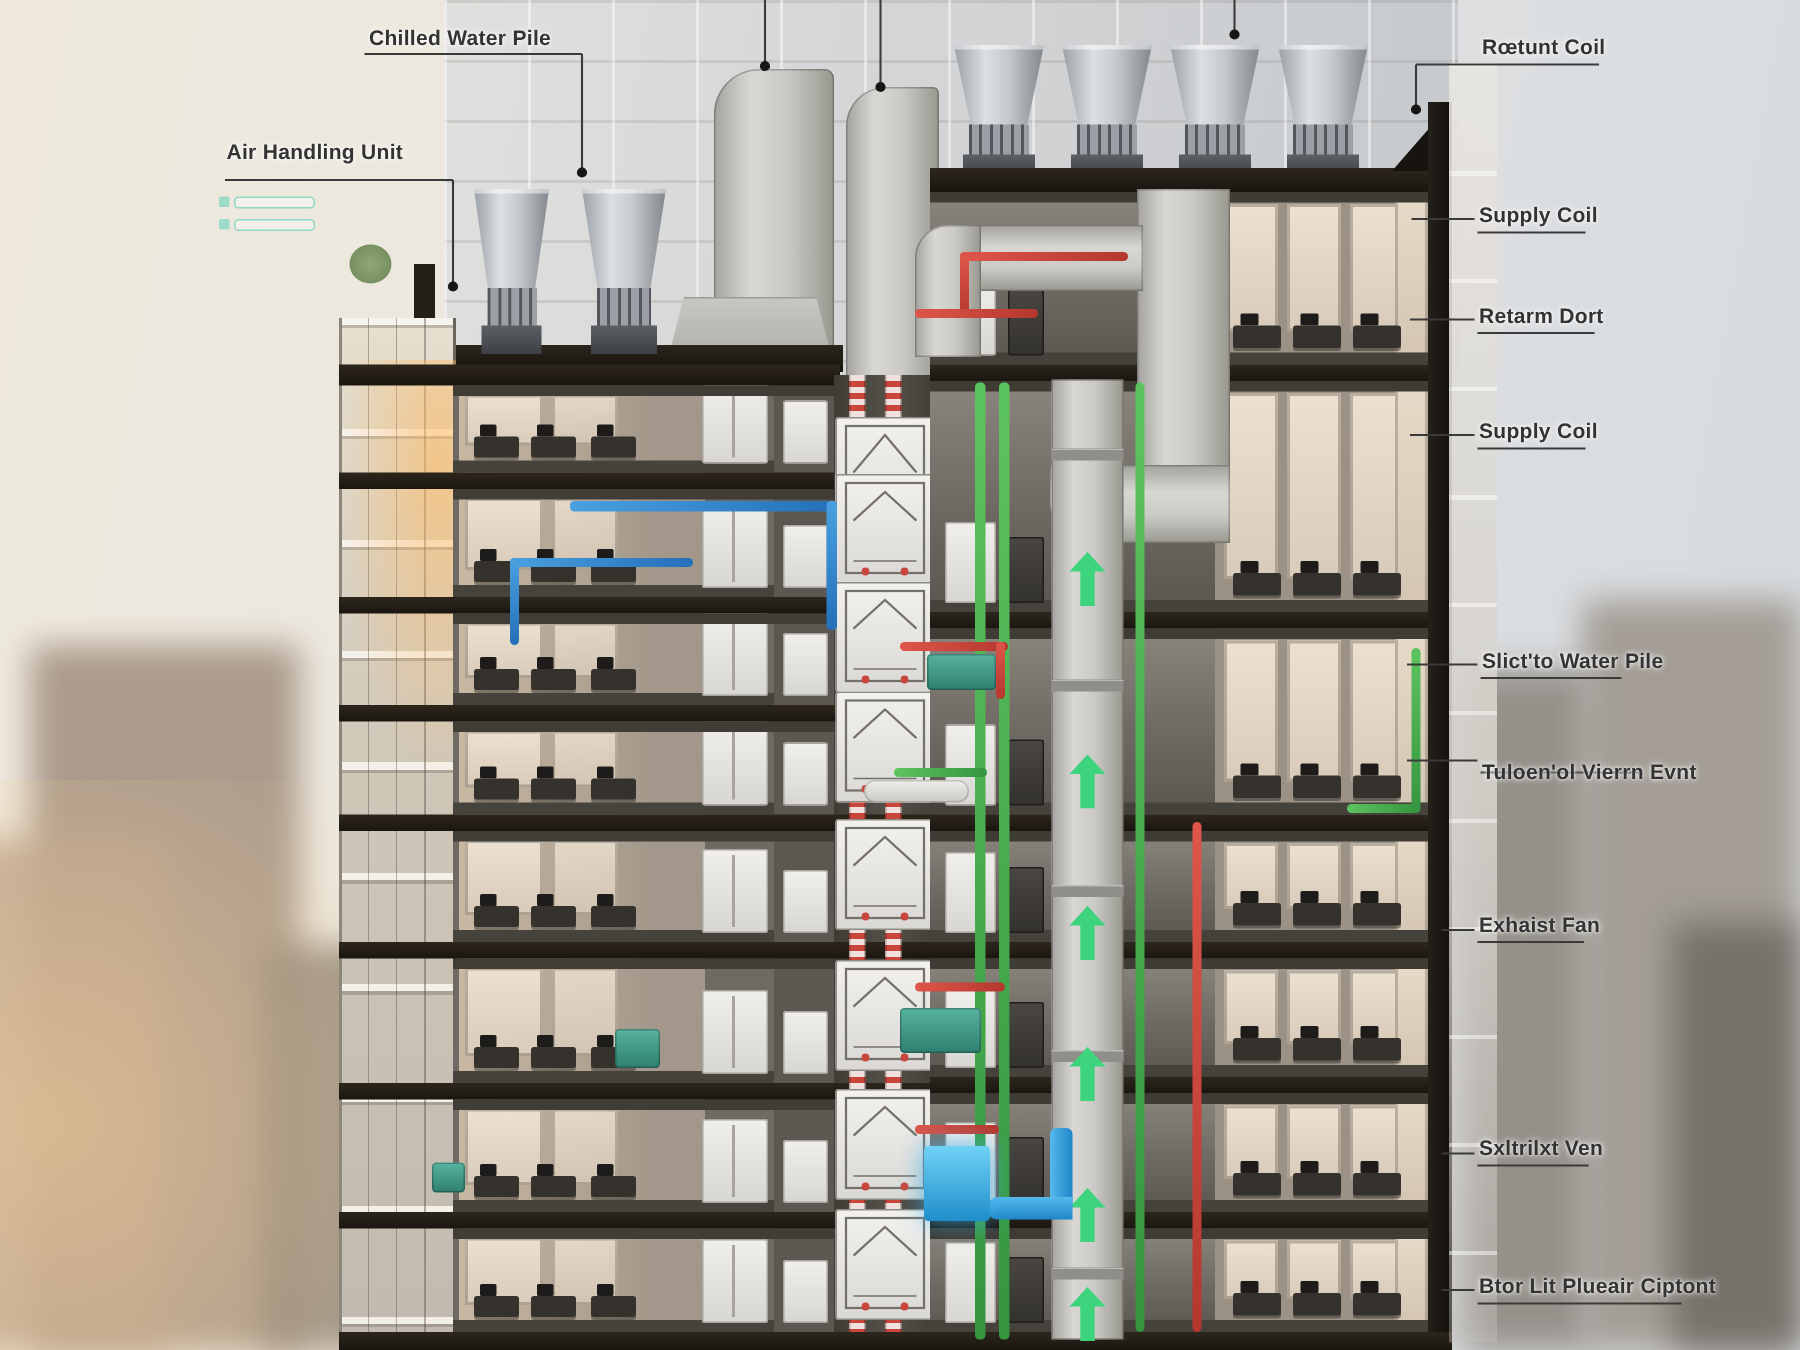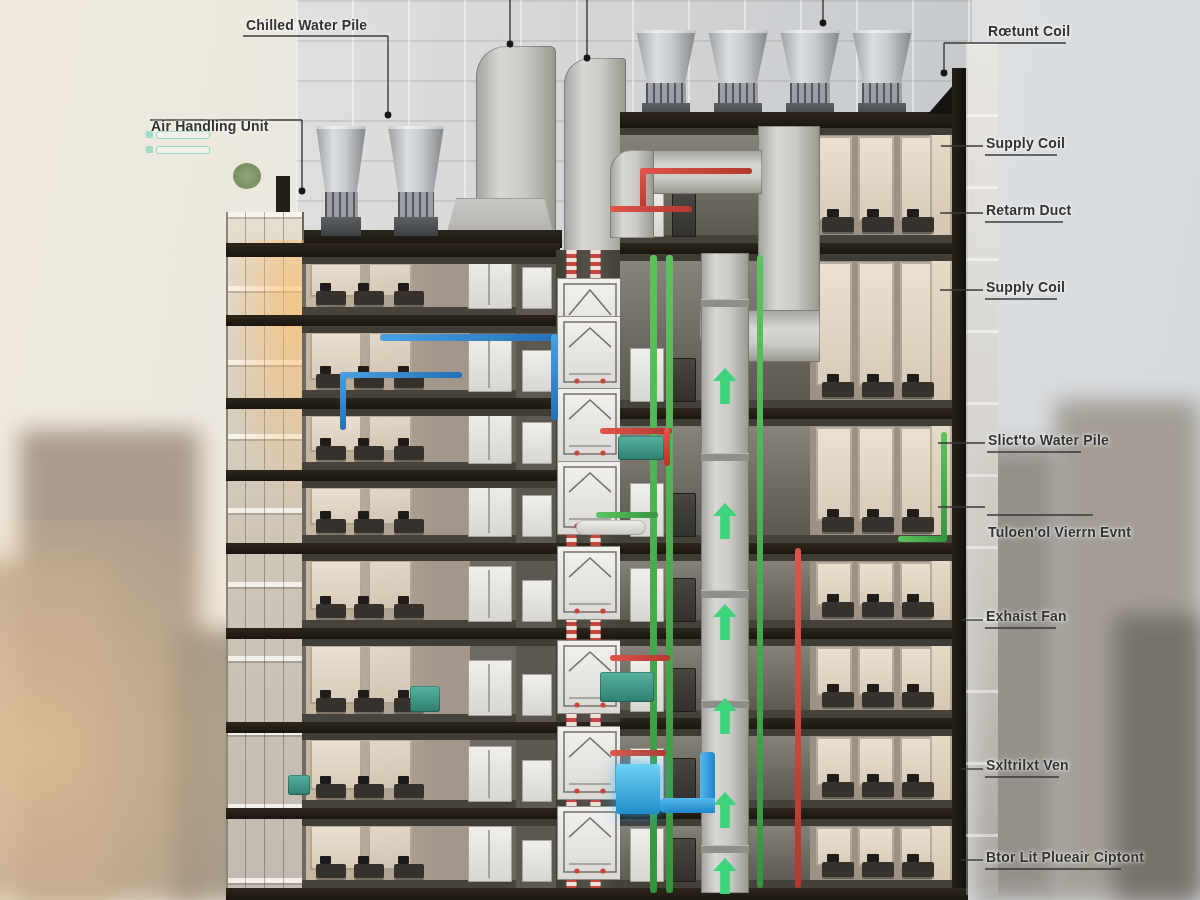--- a/index.html
+++ b/index.html
@@ -537,23 +537,23 @@
       <line x1="987" y1="515" x2="1093" y2="515" stroke="#3a3a3a" stroke-width="1.4"></line>
       <line x1="938" y1="507" x2="985" y2="507" stroke="#3a3a3a" stroke-width="1.4"></line>
       <line x1="985" y1="628" x2="1056" y2="628" stroke="#3a3a3a" stroke-width="1.4"></line>
       <line x1="961" y1="620" x2="983" y2="620" stroke="#3a3a3a" stroke-width="1.4"></line>
       <line x1="985" y1="777" x2="1059" y2="777" stroke="#3a3a3a" stroke-width="1.4"></line>
       <line x1="961" y1="769" x2="983" y2="769" stroke="#3a3a3a" stroke-width="1.4"></line>
       <line x1="985" y1="869" x2="1121" y2="869" stroke="#3a3a3a" stroke-width="1.4"></line>
       <line x1="961" y1="860" x2="983" y2="860" stroke="#3a3a3a" stroke-width="1.4"></line>
     </svg>
     <div class="callout-label" style="left: 246px; top: 17px; z-index: 60;">Chilled Water Pile</div>
-    <div class="callout-label" style="left: 151px; top: 118px; z-index: 60;">Air Handling Unit</div>
+    <div class="callout-label" style="left: 151px; top: 93px; z-index: 60;">Air Handling Unit</div>
     <div class="callout-label" style="left: 988px; top: 23px; z-index: 60;">Rœtunt Coil</div>
     <div class="callout-label" style="left: 986px; top: 135px; z-index: 60;">Supply Coil</div>
-    <div class="callout-label" style="left: 986px; top: 202px; z-index: 60;">Retarm Duct</div>
+    <div class="callout-label" style="left: 986px; top: 202px; z-index: 60;">Retarm Dort</div>
     <div class="callout-label" style="left: 986px; top: 279px; z-index: 60;">Supply Coil</div>
     <div class="callout-label" style="left: 988px; top: 432px; z-index: 60;">Slict'to Water Pile</div>
-    <div class="callout-label" style="left: 988px; top: 524px; z-index: 60;">Tuloen'ol Vierrn Evnt</div>
+    <div class="callout-label" style="left: 988px; top: 506px; z-index: 60;">Tuloen'ol Vierrn Evnt</div>
     <div class="callout-label" style="left: 986px; top: 608px; z-index: 60;">Exhaist Fan</div>
     <div class="callout-label" style="left: 986px; top: 757px; z-index: 60;">Sxltrilxt Ven</div>
     <div class="callout-label" style="left: 986px; top: 849px; z-index: 60;">Btor Lit Plueair Ciptont</div>
   </div>
 
 </body></html>

